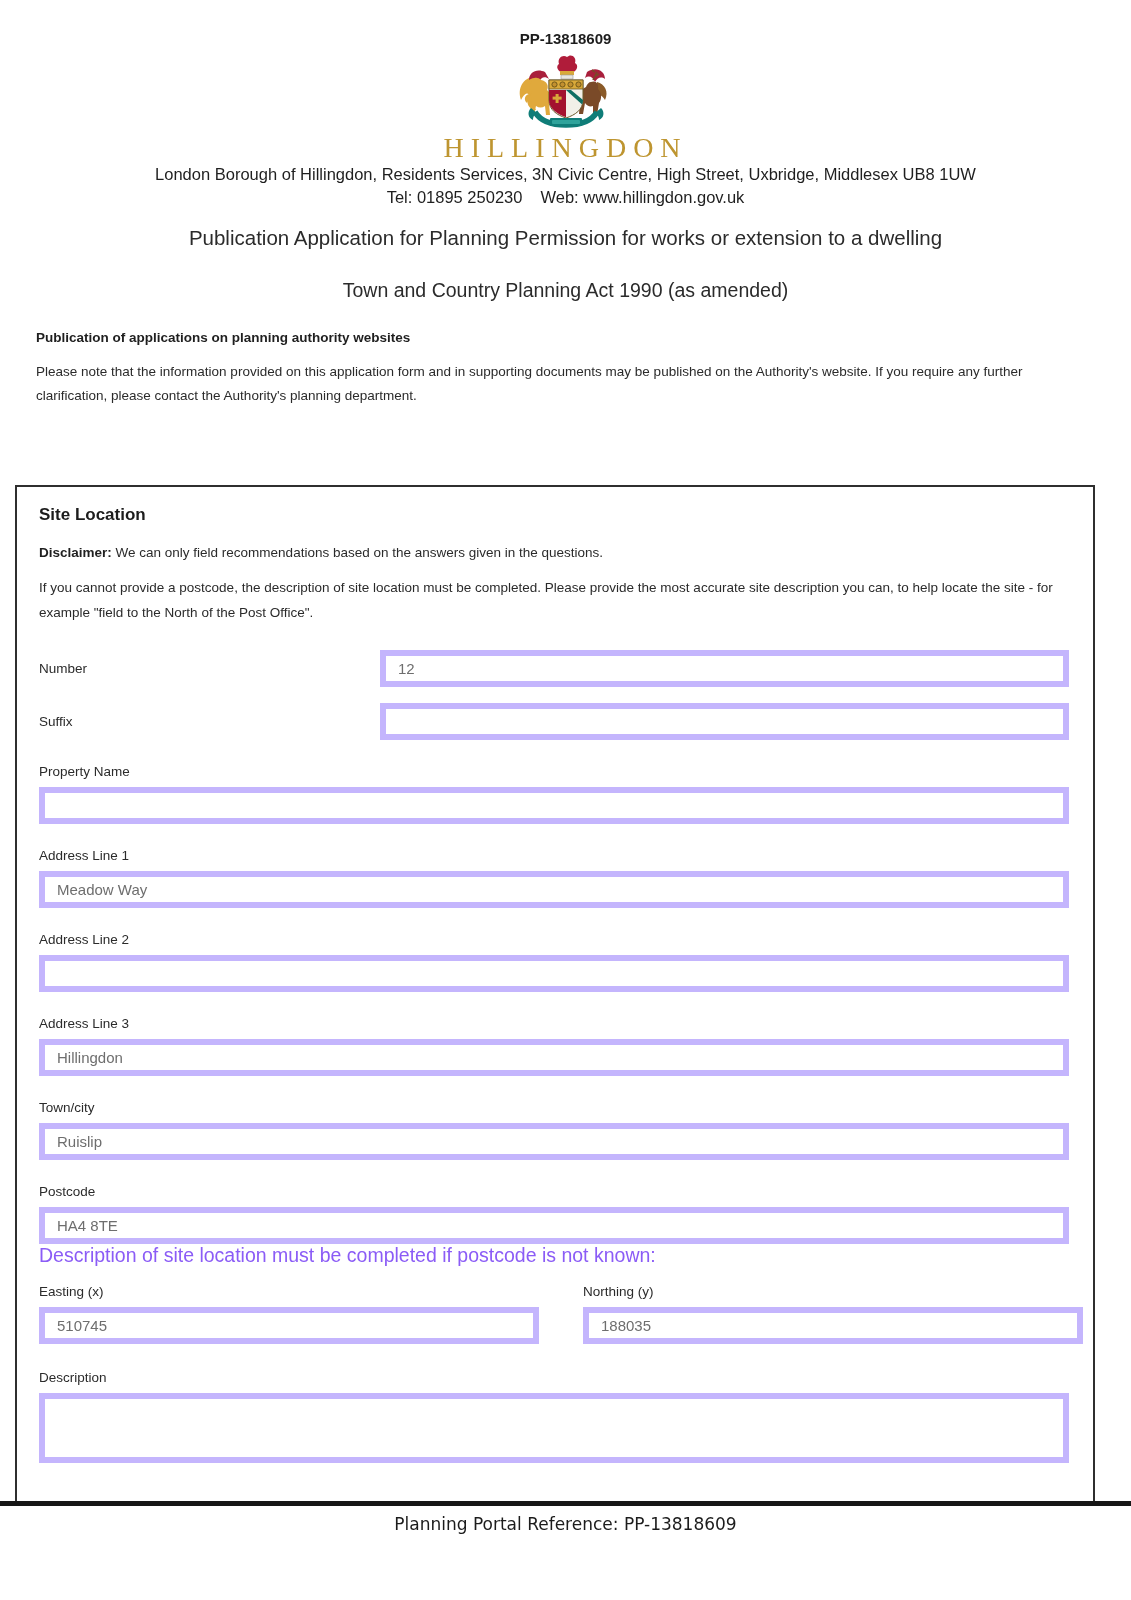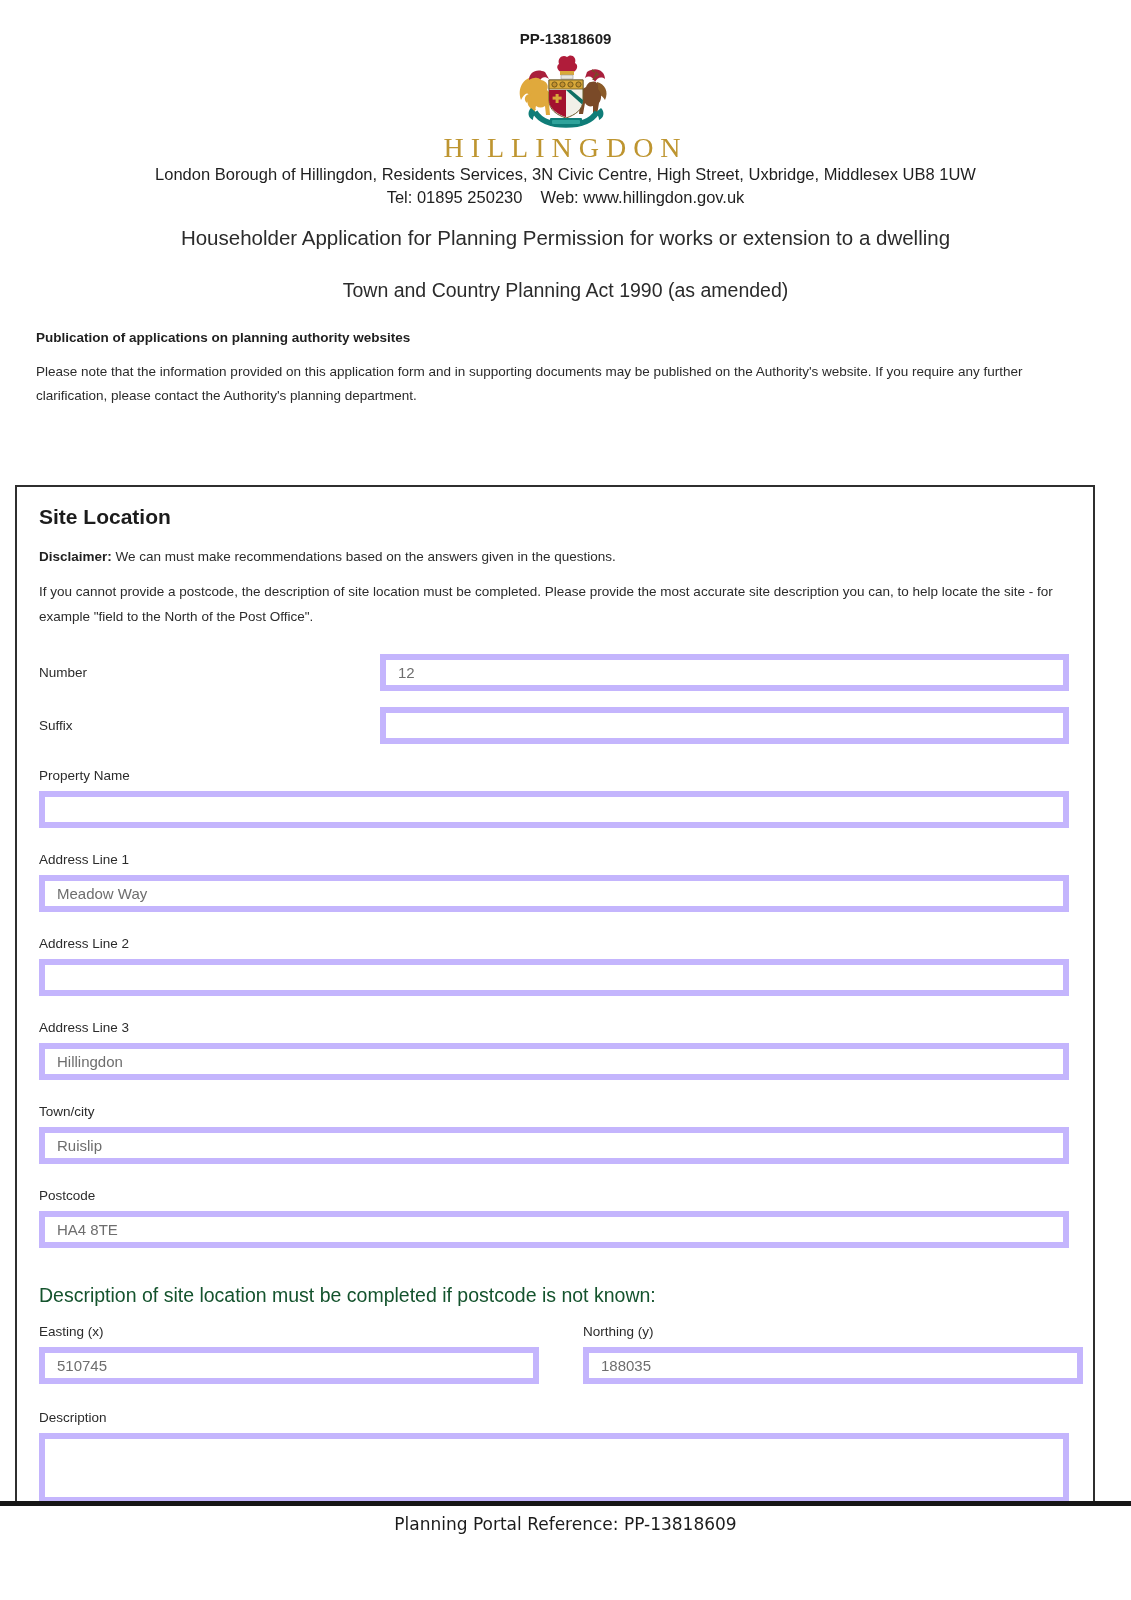--- a/index.html
+++ b/index.html
@@ -38,42 +38,42 @@
     color:#2b2b2b; max-width:1046px;
   }
   
   .section-box {
     position:absolute; left:15px; top:485px;
     width:1080px; height:1018px;
     border:2px solid #2f2f2f; border-bottom:none;
     padding:10px 24px 0 22px;
     overflow:hidden; background:#ffffff;
   }
-  .section-title { font-size:21px; font-weight:bold; color:#1c1c1c; margin-top:8px; }
+  .section-title { font-size:17px; font-weight:bold; color:#1c1c1c; margin-top:8px; }
   .disclaimer { font-size:13.5px; margin-top:20px; color:#2b2b2b; }
   .disclaimer b { color:#1f1f1f; }
   .section-intro { font-size:13.5px; line-height:25px; margin-top:15px; color:#2b2b2b; padding-right:6px; }
   label.field-label { font-size:13.5px; color:#2b2b2b; display:block; }
   input.text-input, textarea.text-area {
     border:6px solid #c4b5fd; background:#ffffff;
     font-family:"Liberation Sans", sans-serif;
     font-size:15px; color:#6e6e6e;
     padding:0 12px; width:100%;
     border-radius:0; outline:none;
   }
   input.text-input { height:37px; }
   .row-inline {
     display:grid; grid-template-columns:341px 1fr;
     align-items:center;
   }
   .row-number { margin-top:25px; }
   .row-suffix { margin-top:16px; }
   .group { margin-top:24px; }
   .group label.field-label { margin-bottom:8px; }
-  .desc-heading { font-size:19.5px; font-weight:400; color:#14532d; margin-top:36px; }
+  .desc-heading { font-size:19.5px; font-weight:400; color:#8b5cf6; }
   .coords {
     display:grid; grid-template-columns:500px 500px; gap:0 44px;
     margin-top:17px;
   }
   .coords label.field-label { margin-bottom:8px; }
   .group-description { margin-top:26px; }
   textarea.text-area { height:70px; resize:none; padding-top:8px; }
   
   .page-separator {
     position:absolute; left:0; top:1501px;
@@ -129,34 +129,34 @@
     </svg>
   </div>
 
   <div class="wordmark">HILLINGDON</div>
 
   <div class="org-address">London Borough of Hillingdon, Residents Services, 3N Civic Centre, High Street, Uxbridge, Middlesex UB8 1UW</div>
   <div class="contact-line">
     <span>Tel: 01895 250230</span><span class="gap"></span><span>Web: www.hillingdon.gov.uk</span>
   </div>
 
-  <div class="doc-title">Householder Application for Planning Permission for works or extension to a dwelling</div>
+  <div class="doc-title">Publication Application for Planning Permission for works or extension to a dwelling</div>
   <div class="doc-subtitle">Town and Country Planning Act 1990 (as amended)</div>
 </div>
 
 <div class="publication">
   <div class="pub-heading">Publication of applications on planning authority websites</div>
   <div class="pub-body">Please note that the information provided on this application form and in supporting documents may be published on the Authority's website. If you require any further clarification, please contact the Authority's planning department.</div>
 </div>
 
 <div class="section-box">
   <div class="section-title">Site Location</div>
 
   <div class="disclaimer">
-    <b>Disclaimer:</b><span> We can must make recommendations based on the answers given in the questions.</span>
+    <b>Disclaimer:</b><span> We can only field recommendations based on the answers given in the questions.</span>
   </div>
 
   <div class="section-intro">If you cannot provide a postcode, the description of site location must be completed. Please provide the most accurate site description you can, to help locate the site - for example "field to the North of the Post Office".</div>
 
   <div class="row-inline row-number">
     <label class="field-label">Number</label>
     <input class="text-input" type="text" value="12" style="">
   </div>
 
   <div class="row-inline row-suffix">

